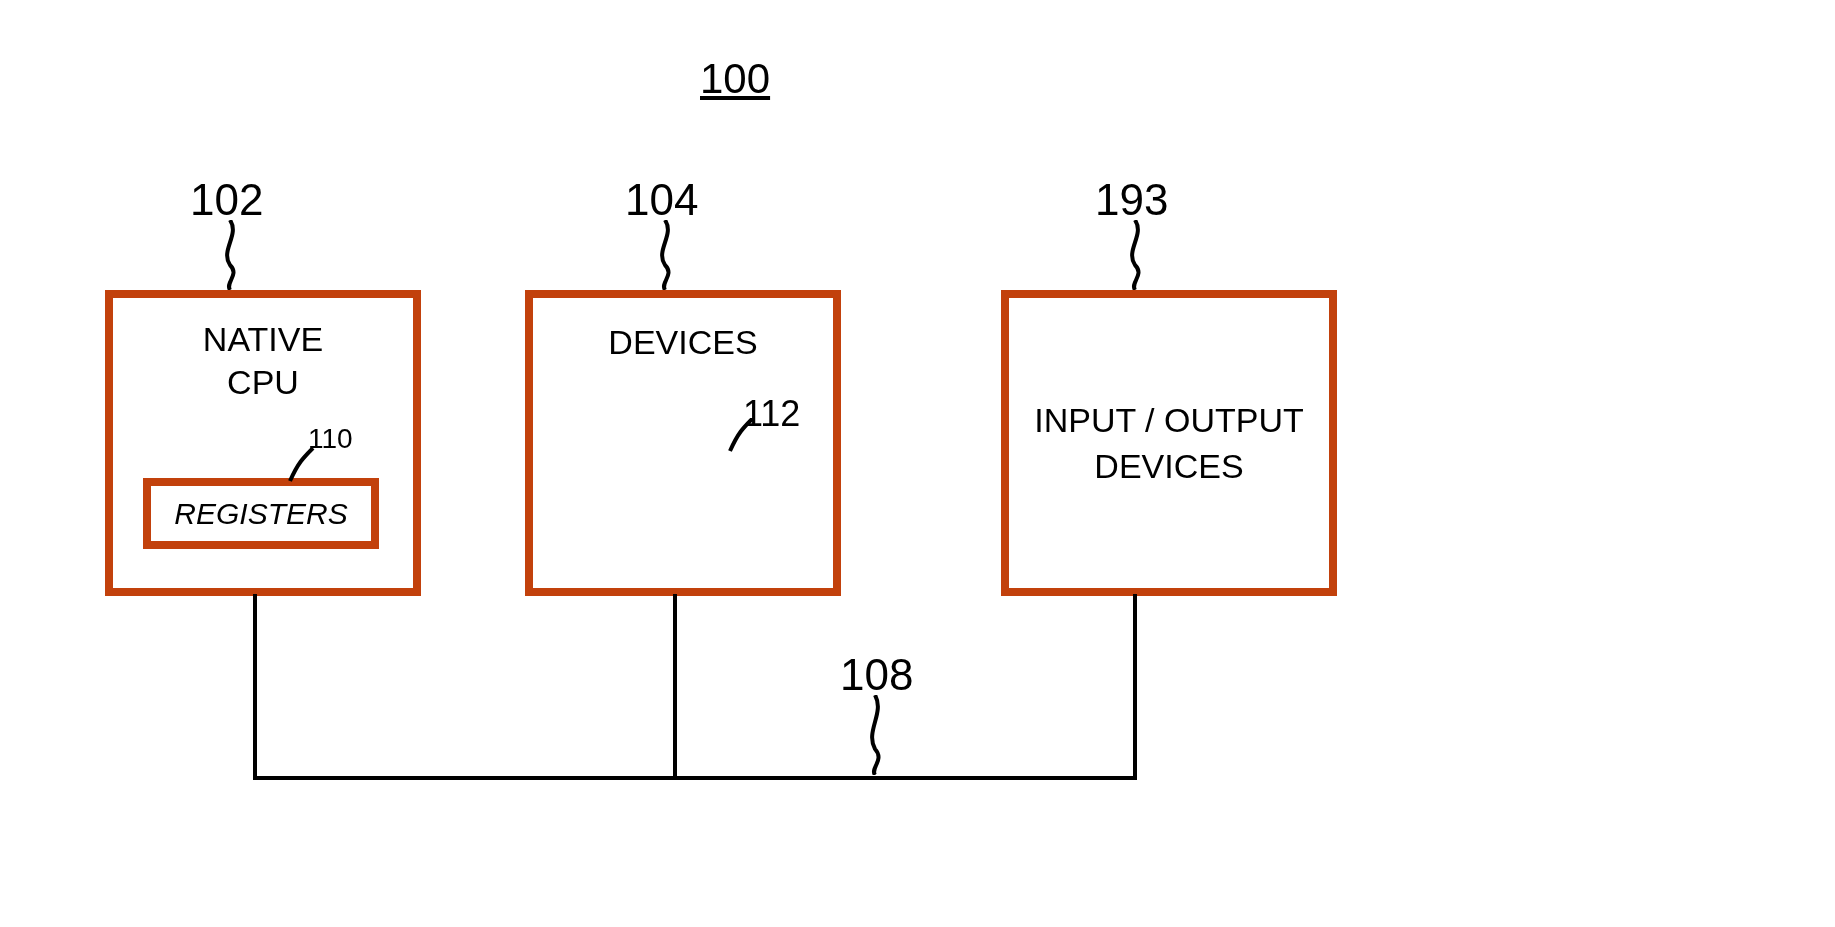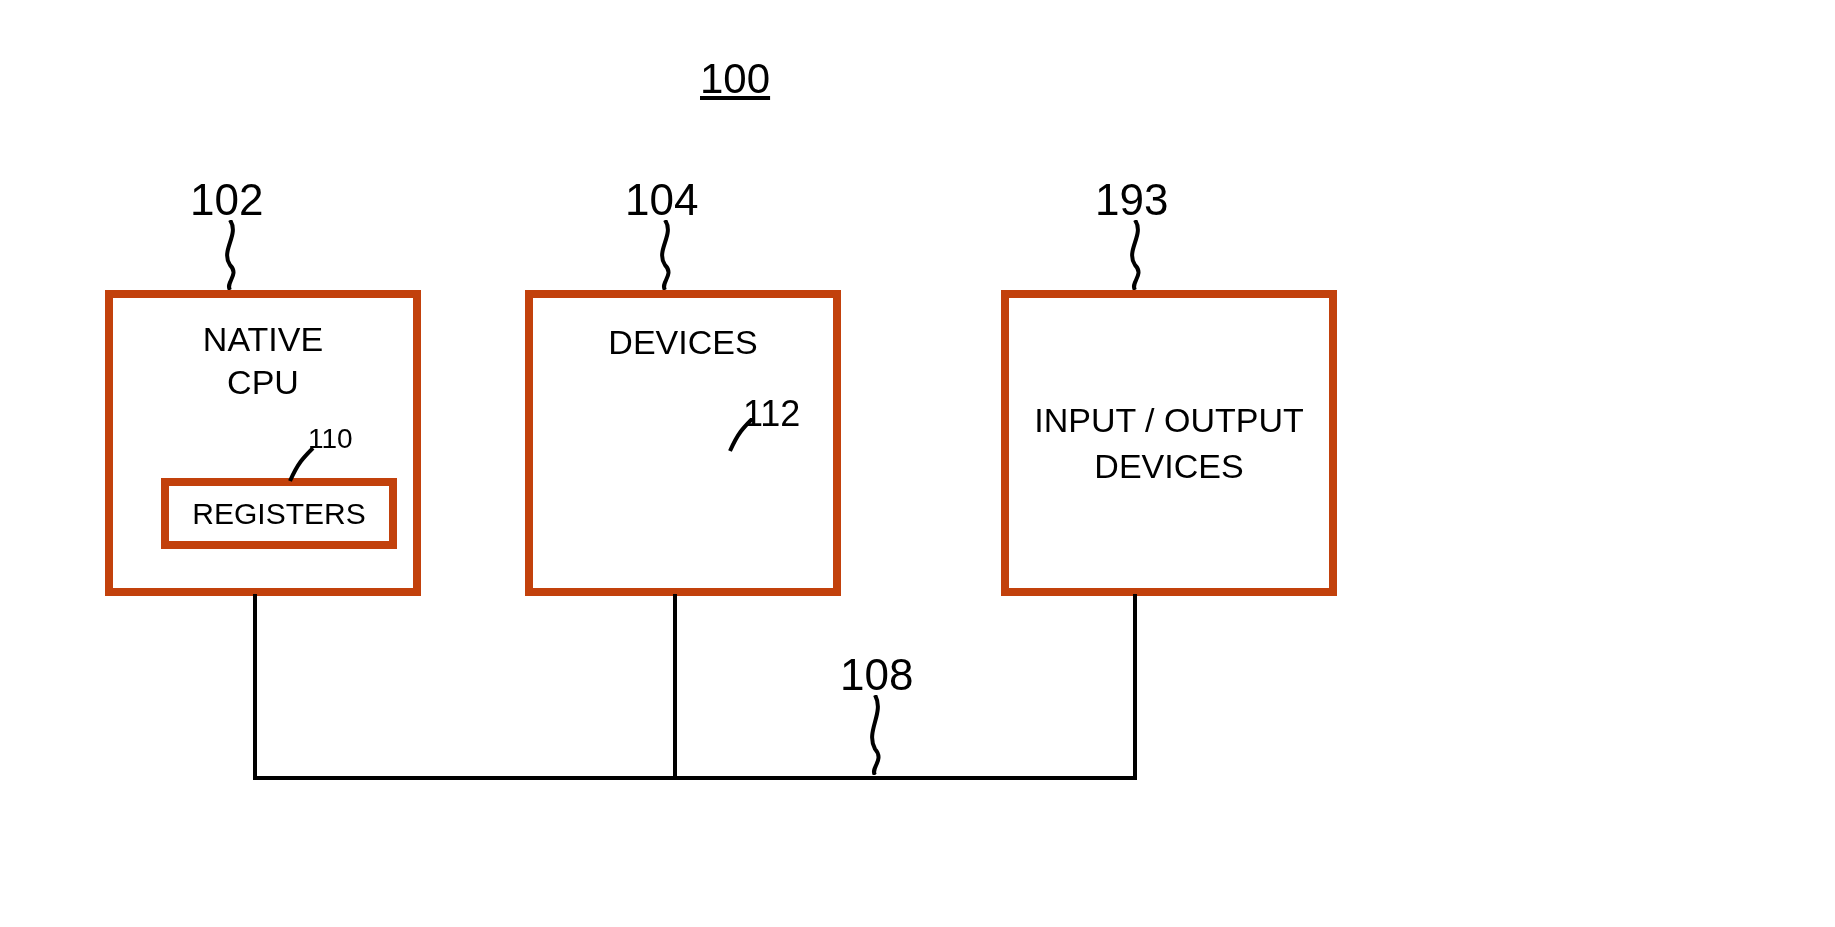--- a/index.html
+++ b/index.html
@@ -69,21 +69,21 @@
   <svg style="position:absolute; left:1120px; top:220px;" width="30" height="70">
     <path d="M15 0 C25 15, 5 30, 15 45 C25 55, 10 62, 15 70" stroke="#000" stroke-width="4" fill="none"></path>
   </svg>
 
   <div class="box" style="left:105px; top:290px; width:300px; height:290px;">
     <div style="position:absolute; left:0; right:0; top:20px; line-height:1.25;">
       <span>NATIVE</span><br>
       <span>CPU</span>
     </div>
 
-    <div class="innerbox" style="left:48px; top:180px; width:220px; height:55px;">
+    <div class="innerbox" style="left:30px; top:180px; width:220px; height:55px;font-style:italic;">
       <span>REGISTERS</span>
     </div>
 
     <div class="label" style="left:195px; top:125px; font-size:28px;">110</div>
     <svg style="position:absolute; left:175px; top:150px;" width="30" height="35">
       <path d="M25 0 C15 10, 10 15, 2 33" stroke="#000" stroke-width="4" fill="none"></path>
     </svg>
   </div>
 
   <div class="box" style="left:525px; top:290px; width:300px; height:290px;">

